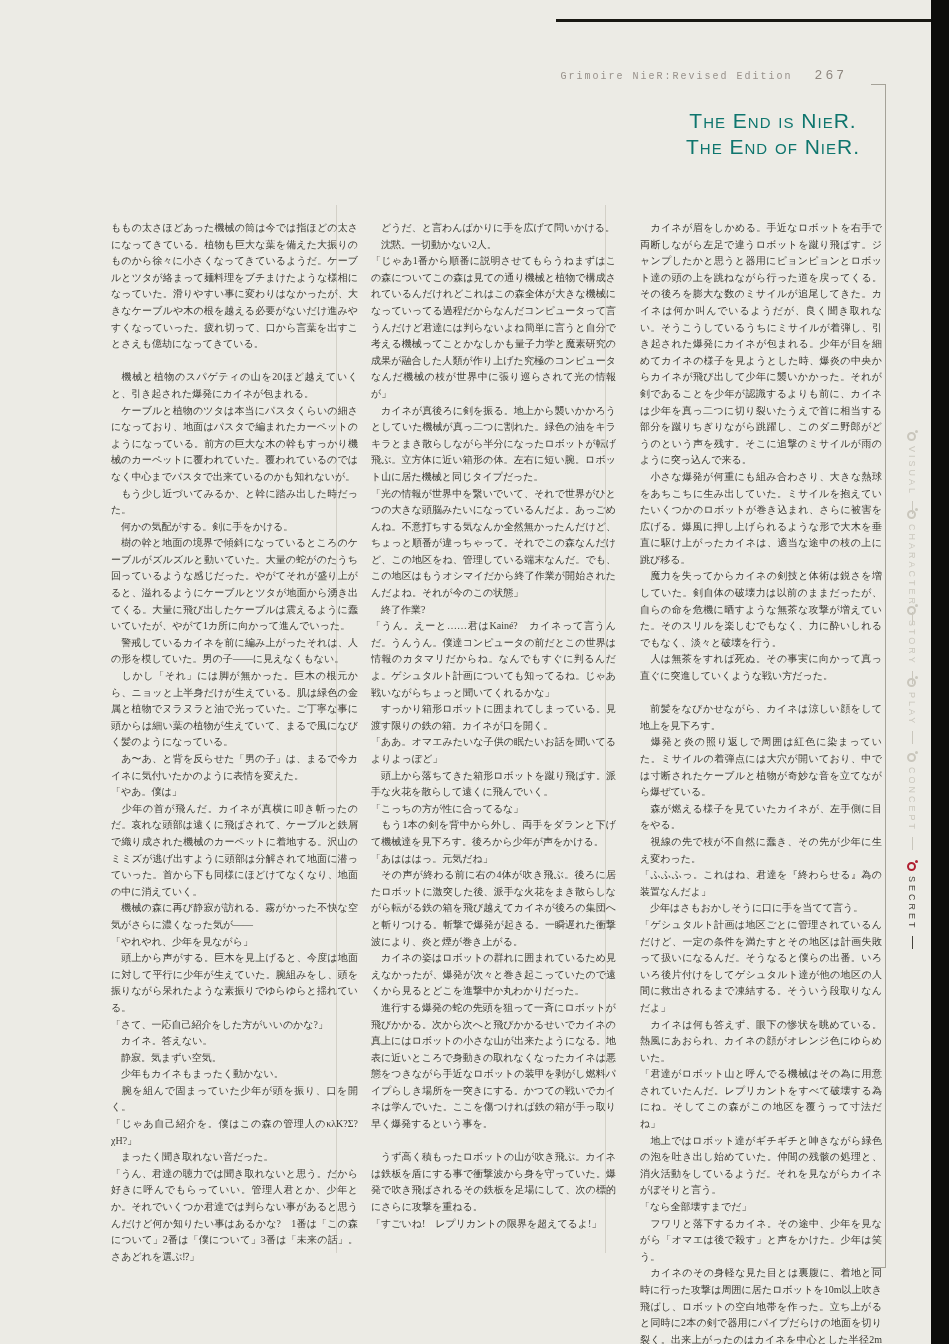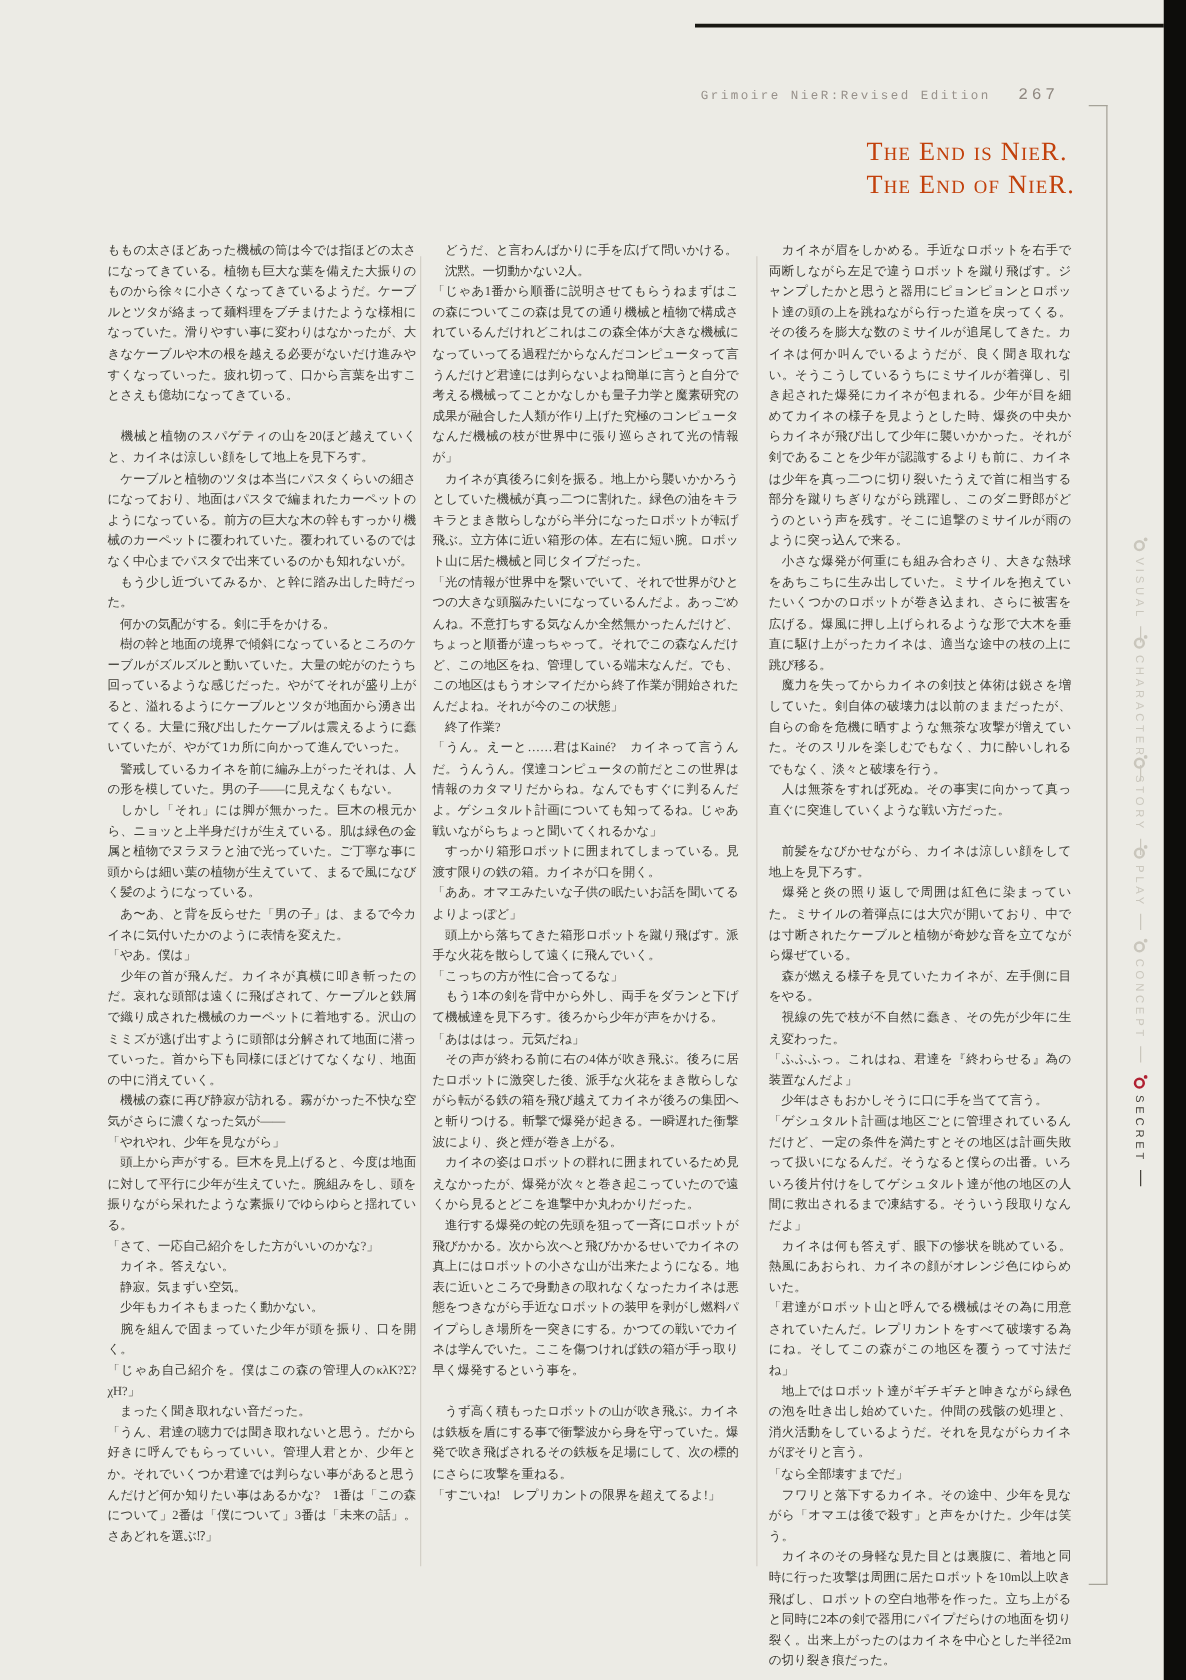--- a/index.html
+++ b/index.html
@@ -26,41 +26,42 @@
     font-size:10px; letter-spacing:2px; color:#97908a;
     white-space:nowrap;
     margin-top:32px;
   }
   .running-head .pageno {
     font-size:13px; letter-spacing:3px; margin-left:14px; color:#8f8880;
   }
   
   .chapter-title {
     position:absolute; top:108px; right:89px;
-    text-align:left; color:#c2410c;
-    font-family:Liberation Serif, serif;
+    text-align:center; color:#0f766e;
+    font-family:Liberation Sans, sans-serif;
     font-variant:small-caps;
     font-size:21px; line-height:26px; letter-spacing:1px;
   }
   
   .bracket {
     position:absolute; left:871px; top:84px; width:15px; height:1184px;
     border-top:1px solid #a5a298;
     border-right:1px solid #a5a298;
     border-bottom:1px solid #a5a298;
   }
   
   .col-rule { position:absolute; top:205px; height:1048px; width:1px; background:#d3d0c7; }
   .col-rule.r1 { left:336px; }
   .col-rule.r2 { left:605px; }
   
   .col {
-    position:absolute; top:193px;
+    position:absolute; top:220px;
     font-size:10px; line-height:16.6px; color:#3b3a33;
     text-align:justify;
+    margin-left:25px;
   }
   .col.c1 { left:86px;  width:247px; }
   .col.c2 { left:346px; width:245px; }
   .col.c3 { left:615px; width:242px; }
   .col p { margin:0; }
   .col p:empty { height:16.6px; }
   
   .tab {
     position:absolute; left:897px; width:30px;
     display:flex; flex-direction:column; align-items:center; gap:5px;
@@ -107,21 +108,21 @@
 </div>
 
 <div class="bracket"></div>
 
 <div class="col-rule r1"></div>
 <div class="col-rule r2"></div>
 
 <div class="col c1">
     <p>ももの太さほどあった機械の筒は今では指ほどの太さになってきている。植物も巨大な葉を備えた大振りのものから徐々に小さくなってきているようだ。ケーブルとツタが絡まって麺料理をブチまけたような様相になっていた。滑りやすい事に変わりはなかったが、大きなケーブルや木の根を越える必要がないだけ進みやすくなっていった。疲れ切って、口から言葉を出すことさえも億劫になってきている。</p>
     <p></p>
-    <p>　機械と植物のスパゲティの山を20ほど越えていくと、カイネは涼しい顔をして地上を見下ろす。</p>
+    <p>　機械と植物のスパゲティの山を20ほど越えていくと、引き起された爆発にカイネが包まれる。</p>
     <p>　ケーブルと植物のツタは本当にパスタくらいの細さになっており、地面はパスタで編まれたカーペットのようになっている。前方の巨大な木の幹もすっかり機械のカーペットに覆われていた。覆われているのではなく中心までパスタで出来ているのかも知れないが。</p>
     <p>　もう少し近づいてみるか、と幹に踏み出した時だった。</p>
     <p>　何かの気配がする。剣に手をかける。</p>
     <p>　樹の幹と地面の境界で傾斜になっているところのケーブルがズルズルと動いていた。大量の蛇がのたうち回っているような感じだった。やがてそれが盛り上がると、溢れるようにケーブルとツタが地面から湧き出てくる。大量に飛び出したケーブルは震えるように蠢いていたが、やがて1カ所に向かって進んでいった。</p>
     <p>　警戒しているカイネを前に編み上がったそれは、人の形を模していた。男の子――に見えなくもない。</p>
     <p>　しかし「それ」には脚が無かった。巨木の根元から、ニョッと上半身だけが生えている。肌は緑色の金属と植物でヌラヌラと油で光っていた。ご丁寧な事に頭からは細い葉の植物が生えていて、まるで風になびく髪のようになっている。</p>
     <p>　あ〜あ、と背を反らせた「男の子」は、まるで今カイネに気付いたかのように表情を変えた。</p>
     <p>「やあ。僕は」</p>
     <p>　少年の首が飛んだ。カイネが真横に叩き斬ったのだ。哀れな頭部は遠くに飛ばされて、ケーブルと鉄屑で織り成された機械のカーペットに着地する。沢山のミミズが逃げ出すように頭部は分解されて地面に潜っていった。首から下も同様にほどけてなくなり、地面の中に消えていく。</p>
     <p>　機械の森に再び静寂が訪れる。霧がかった不快な空気がさらに濃くなった気が――</p>

